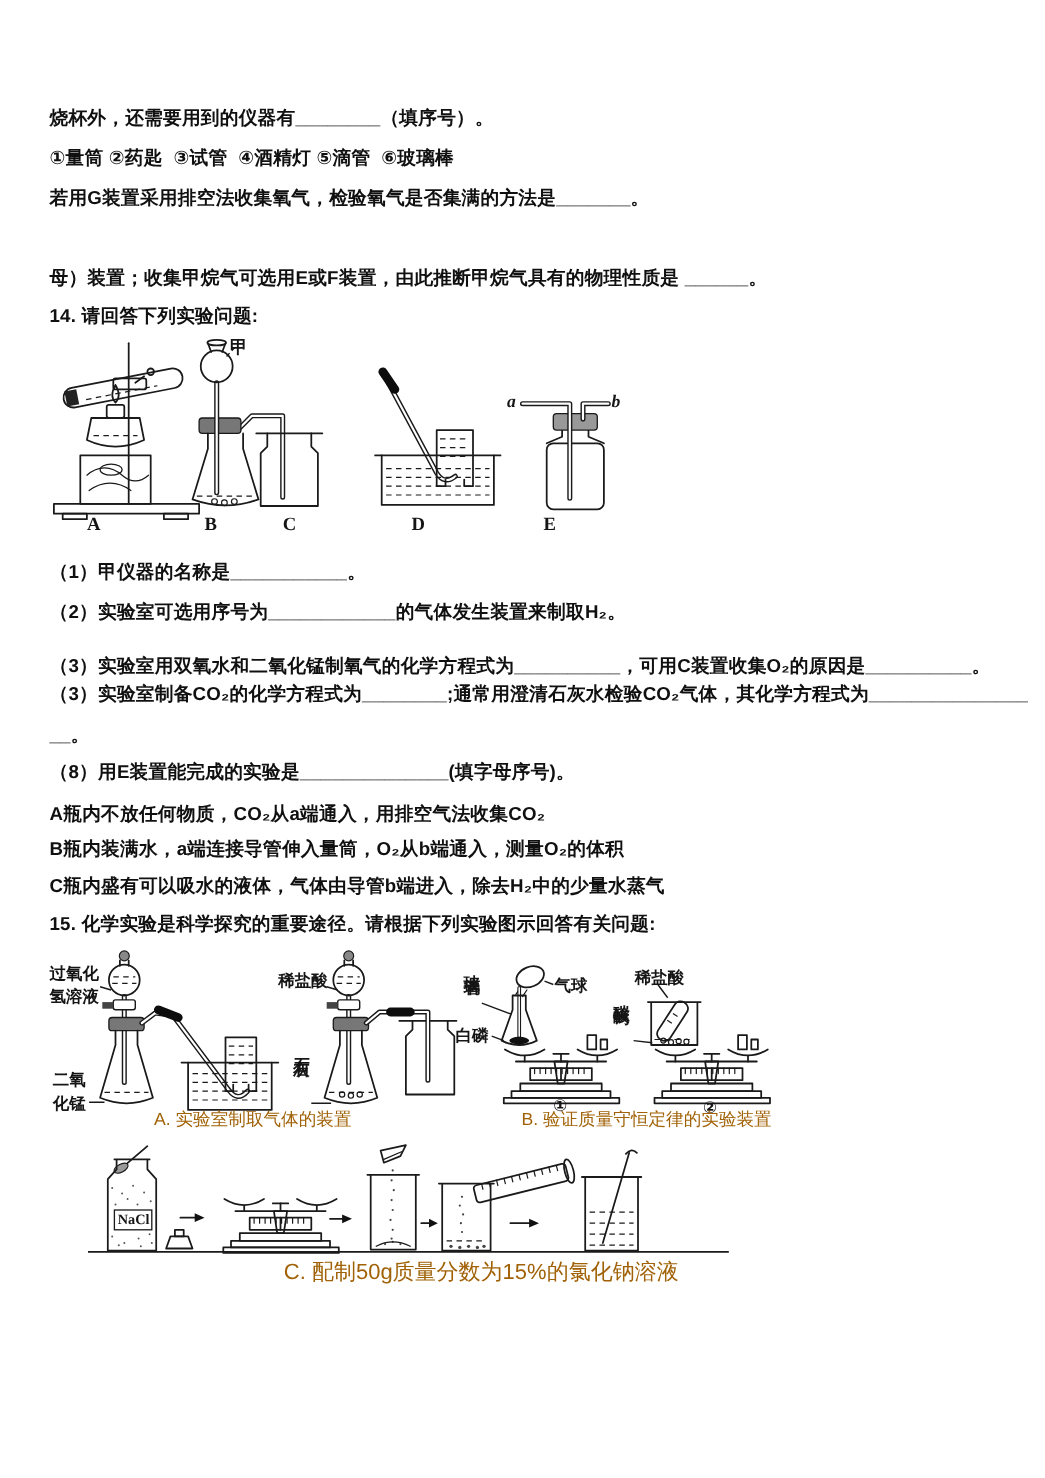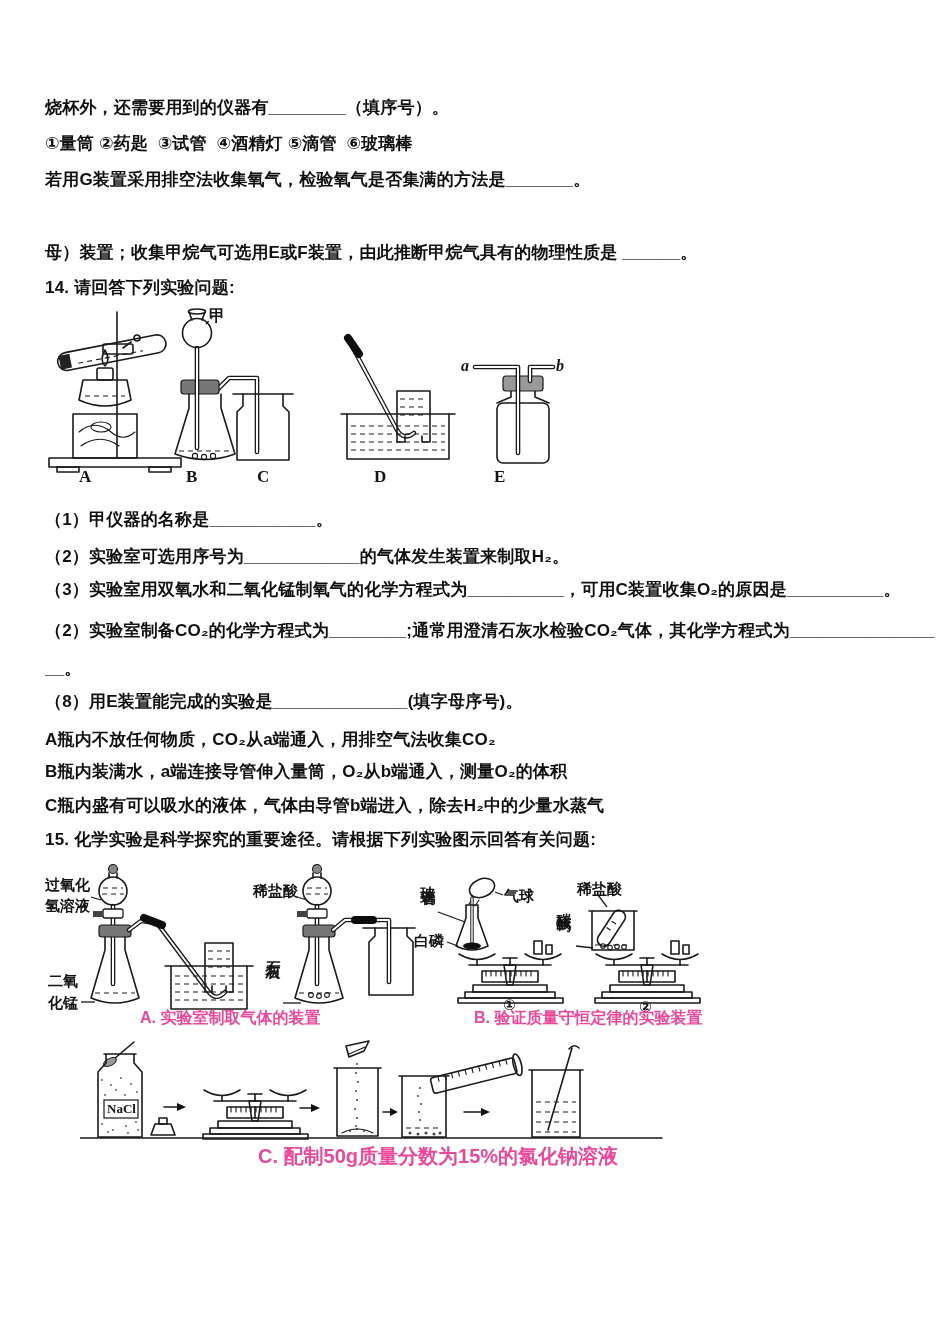--- a/index.html
+++ b/index.html
@@ -10,21 +10,21 @@
   }
   .t{
     position:absolute;left:45px;font-size:17px;font-weight:700;
     letter-spacing:0.2px;white-space:pre;color:#101010;
   }
   .lbl{position:absolute;font-size:15px;font-weight:700;white-space:pre;color:#151515;}
   .vlbl{
     position:absolute;font-size:15px;font-weight:700;color:#151515;
     writing-mode:vertical-rl;text-orientation:upright;letter-spacing:2px;line-height:1;
   }
-  .cap{position:absolute;font-size:16px;font-weight:700;color:#ec4899;white-space:pre;text-align:center;}
+  .cap{position:absolute;font-size:16px;font-weight:400;color:#a16207;white-space:pre;text-align:center;}
   .letter{position:absolute;font-size:17px;font-weight:600;color:#151515;font-family:"Liberation Serif","DejaVu Serif",serif;}
   .ab{position:absolute;font-size:16px;font-weight:600;font-style:italic;color:#151515;font-family:"Liberation Serif","DejaVu Serif",serif;}
   .fig{position:absolute;}
   
   .ln{fill:none;stroke:#1a1a1a;stroke-width:1.6;stroke-linecap:round;stroke-linejoin:round;}
   .thin{fill:none;stroke:#1a1a1a;stroke-width:1.1;stroke-linecap:round;}
   .dash{fill:none;stroke:#1a1a1a;stroke-width:1.1;stroke-dasharray:5 4;}
   .tube{fill:none;stroke:#1a1a1a;stroke-width:4.6;stroke-linecap:round;stroke-linejoin:round;}
   .tubein{fill:none;stroke:#ffffff;stroke-width:2;stroke-linecap:round;stroke-linejoin:round;}
   .tubes{fill:none;stroke:#1a1a1a;stroke-width:3.4;stroke-linecap:round;}
@@ -115,22 +115,22 @@
   <div class="ab" style="left:461px;top:357px">a</div>
   <div class="ab" style="left:556px;top:357px">b</div>
   <div class="letter" style="left:79px;top:467px">A</div>
   <div class="letter" style="left:186px;top:467px">B</div>
   <div class="letter" style="left:257px;top:467px">C</div>
   <div class="letter" style="left:374px;top:467px">D</div>
   <div class="letter" style="left:494px;top:467px">E</div>
 
   <div class="t" style="top:508px">（1）甲仪器的名称是___________。</div>
   <div class="t" style="top:545px">（2）实验室可选用序号为____________的气体发生装置来制取H₂。</div>
-  <div class="t" style="top:578px">（3）实验室用双氧水和二氧化锰制氧气的化学方程式为__________，可用C装置收集O₂的原因是__________。</div>
-  <div class="t" style="top:619px">（2）实验室制备CO₂的化学方程式为________;通常用澄清石灰水检验CO₂气体，其化学方程式为_______________</div>
+  <div class="t" style="top:594px">（3）实验室用双氧水和二氧化锰制氧气的化学方程式为__________，可用C装置收集O₂的原因是__________。</div>
+  <div class="t" style="top:619px">（3）实验室制备CO₂的化学方程式为________;通常用澄清石灰水检验CO₂气体，其化学方程式为_______________</div>
   <div class="t" style="top:657px">__。</div>
   <div class="t" style="top:690px">（8）用E装置能完成的实验是______________(填字母序号)。</div>
   <div class="t" style="top:728px">A瓶内不放任何物质，CO₂从a端通入，用排空气法收集CO₂</div>
   <div class="t" style="top:760px">B瓶内装满水，a端连接导管伸入量筒，O₂从b端通入，测量O₂的体积</div>
   <div class="t" style="top:794px">C瓶内盛有可以吸水的液体，气体由导管b端进入，除去H₂中的少量水蒸气</div>
   <div class="t" style="top:828px">15. 化学实验是科学探究的重要途径。请根据下列实验图示回答有关问题:</div>
 
   <svg class="fig" style="left:45px;top:862px" width="865" height="175" viewBox="0 0 865 175">
     <defs>
       <g id="balance">

